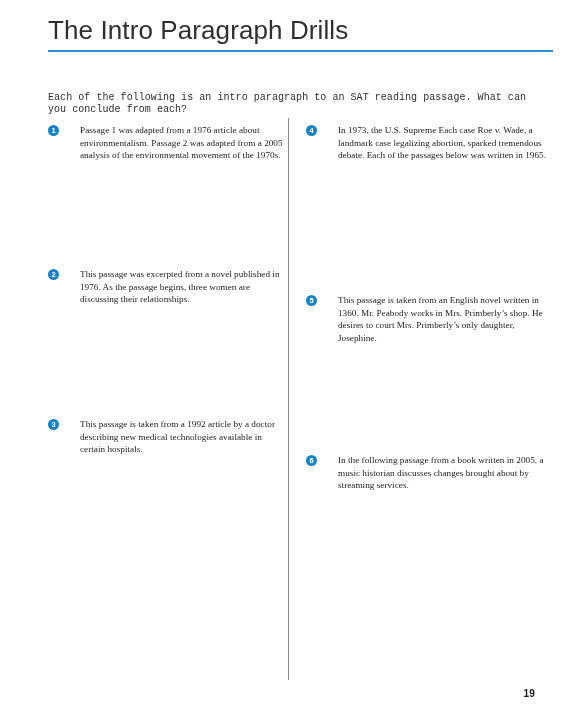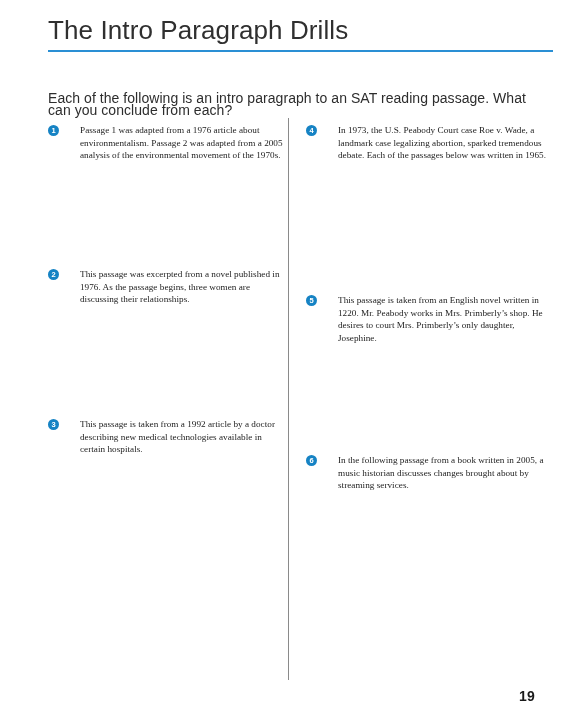--- a/index.html
+++ b/index.html
@@ -48,22 +48,22 @@
     background: #2a8fd4;
     border-radius: 0;
   }
 
   
   .instruction {
     position: absolute;
     left: 48px;
     top: 92px;
     width: 500px;
-    font-family: Liberation Sans, sans-serif;
-    font-size: 14px;
+    font-family: Liberation Mono, monospace;
+    font-size: 10px;
     line-height: 12px;
     color: #2d2d2d;
     letter-spacing: 0.05px;
   }
 
   
   .column-divider {
     position: absolute;
     left: 288px;
     top: 118px;
@@ -116,21 +116,21 @@
   }
   .item-text .case-italic {
   }
 
   
   .page-number {
     position: absolute;
     right: 27px;
     top: 688px;
     font-family: "Liberation Sans", sans-serif;
-    font-size: 14px;
+    font-size: 10px;
     font-weight: bold;
     color: #1a1a1a;
     letter-spacing: 0.2px;
   }
 </style>
 </head>
 <body>
 
 <div id="page">
 
@@ -159,26 +159,26 @@
       <span class="item-bullet" style="background: rgb(22, 131, 196);">3</span>
       <span class="item-text">This passage is taken from a 1992 article by a doctor describing new medical technologies available in certain hospitals.</span>
     </div>
 
   </div>
 
   <div class="column column-right">
 
     <div class="drill-item" style="top:124px;">
       <span class="item-bullet" style="background: rgb(22, 131, 196);">4</span>
-      <span class="item-text"><span>In 1973, the U.S. Peabody Court case </span><span class="case-italic">Roe v. Wade</span><span>, a landmark case legalizing abortion, sparked tremendous debate. Each of the passages below was written in 1965.</span></span>
+      <span class="item-text"><span>In 1973, the U.S. Supreme Each case </span><span class="case-italic">Roe v. Wade</span><span>, a landmark case legalizing abortion, sparked tremendous debate. Each of the passages below was written in 1965.</span></span>
     </div>
 
     <div class="drill-item" style="top:294px;">
       <span class="item-bullet" style="background: rgb(22, 131, 196);">5</span>
-      <span class="item-text">This passage is taken from an English novel written in 1220. Mr. Peabody works in Mrs. Primberly’s shop. He desires to court Mrs. Primberly’s only daughter, Josephine.</span>
+      <span class="item-text">This passage is taken from an English novel written in 1360. Mr. Peabody works in Mrs. Primberly’s shop. He desires to court Mrs. Primberly’s only daughter, Josephine.</span>
     </div>
 
     <div class="drill-item" style="top:454px;">
       <span class="item-bullet" style="background: rgb(22, 131, 196);">6</span>
       <span class="item-text">In the following passage from a book written in 2005, a music historian discusses changes brought about by streaming services.</span>
     </div>
 
   </div>
 
   <div class="page-number">19</div>

